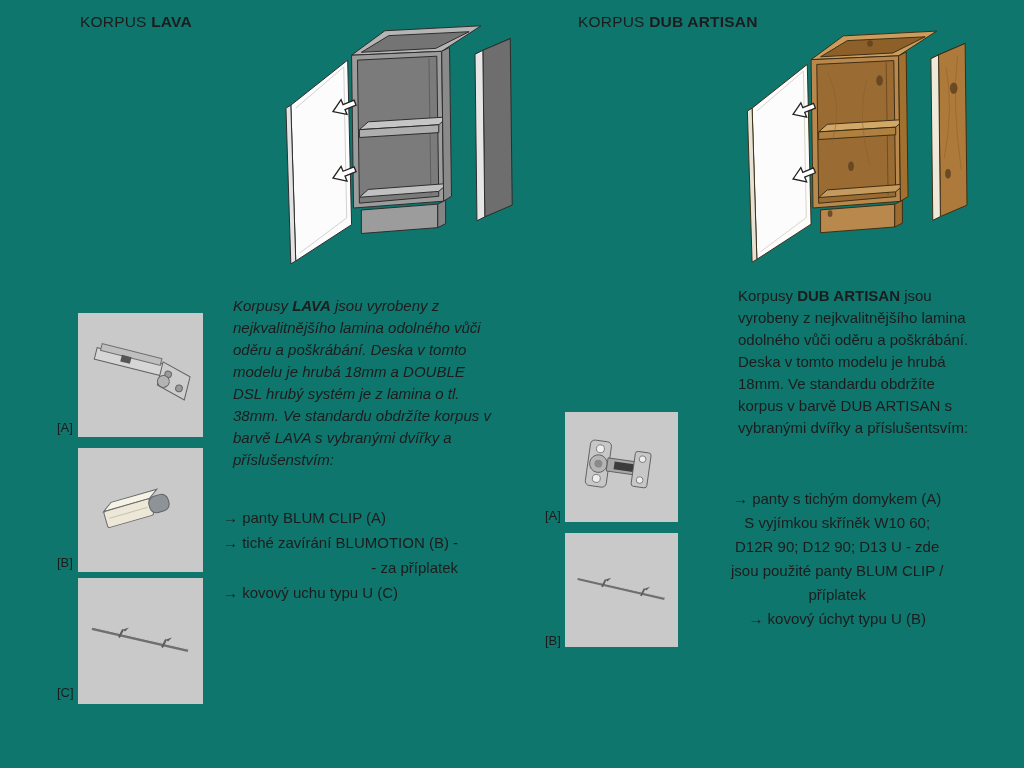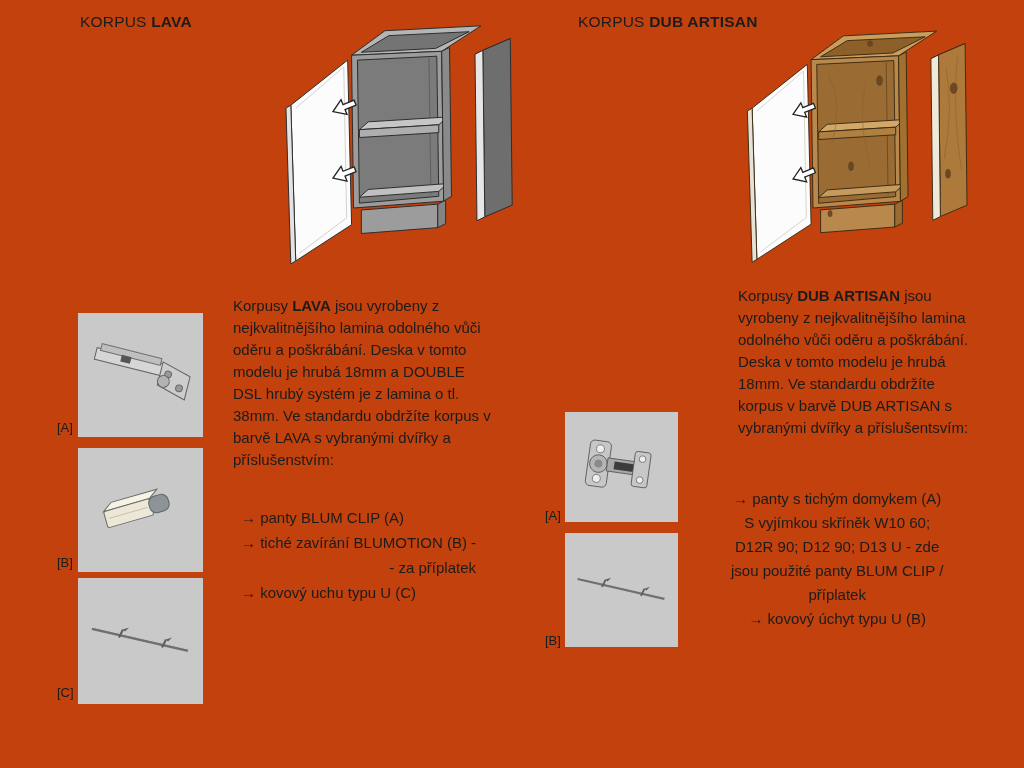--- a/index.html
+++ b/index.html
@@ -1,36 +1,36 @@
 <!DOCTYPE html>
 <html><head>
 <meta charset="utf-8">
 <style>
   html,body{margin:0;padding:0;}
   .page{
-    position:relative;width:1024px;height:768px;background:#c2410c;overflow:hidden;
+    position:relative;width:1024px;height:768px;background:#0f766e;overflow:hidden;
     font-family:"Liberation Sans",sans-serif;color:#1c1c1c;
   }
   .abs{position:absolute;}
   .title{font-size:15.5px;letter-spacing:.2px;white-space:nowrap;}
   .title b{font-weight:bold;}
   .para{font-size:15px;line-height:22px;}
   .bullets{font-size:15px;line-height:25px;}
   .bullets .line{white-space:nowrap;}
   .bullets .indent{padding-left:14px;text-align:right;}
   .bullets-r{line-height:24px;}
   .hwbox{background:#c9c9c9;}
   .hwlabel{font-size:13px;color:#1c1c1c;white-space:nowrap;}
   svg{display:block;}
   .t-left{left:80px;top:13px;}
   .t-right{left:578px;top:13px;}
   .cab-left{left:283px;top:6px;}
   .cab-right{left:740px;top:14px;}
-  .para-left{left:233px;top:295px;width:258px;}
-  .bul-left{left:241px;top:505px;}
+  .para-left{left:233px;top:295px;width:258px;font-style:italic;}
+  .bul-left{left:223px;top:505px;}
   .para-right{left:738px;top:285px;width:238px;}
   .bul-right{left:731px;top:487px;text-align:center;}
   .boxA-l{left:78px;top:313px;width:125px;height:124px;}
   .boxB-l{left:78px;top:448px;width:125px;height:124px;}
   .boxC-l{left:78px;top:578px;width:125px;height:126px;}
   .labA-l{left:57px;top:420px;}
   .labB-l{left:57px;top:555px;}
   .labC-l{left:57px;top:685px;}
   .boxA-r{left:565px;top:412px;width:113px;height:110px;}
   .boxB-r{left:565px;top:533px;width:113px;height:114px;}

